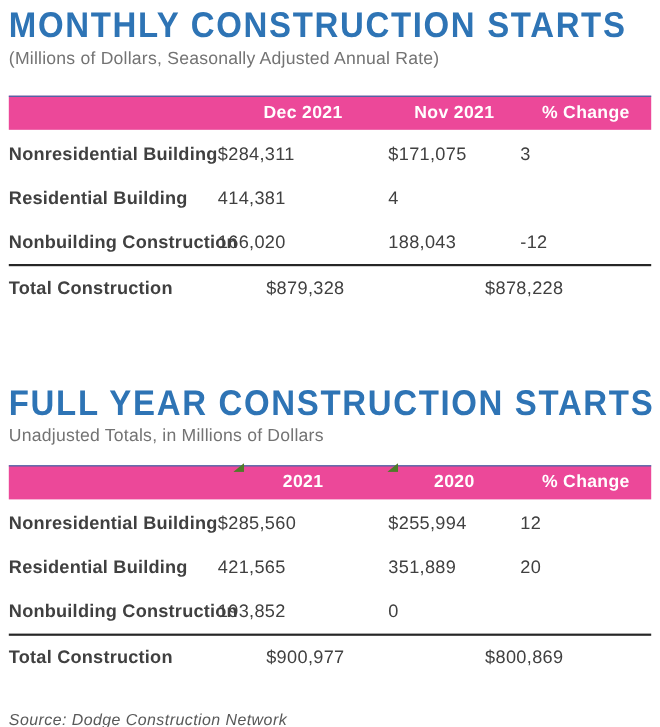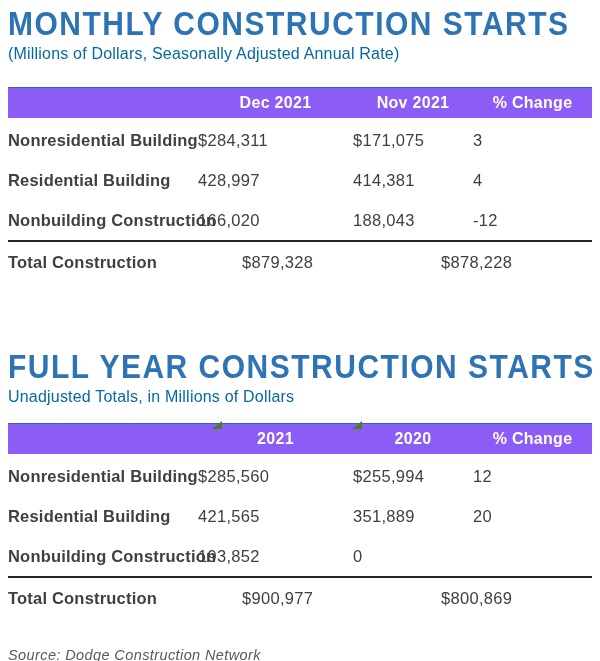--- a/index.html
+++ b/index.html
@@ -19,34 +19,34 @@
     font-weight: bold;
     letter-spacing: 1.5px;
     line-height: 1.0;
     white-space: nowrap;
     transform: scaleY(1.08);
     transform-origin: left top;
   }
   .subtitle {
     margin-top: 7px;
     font-size: 16px;
-    color: #0369a1;
+    color: #737373;
     letter-spacing: 0.2px;
     font-weight: 500;
   }
   .tbl { width: 584px; }
   .tbl-1 { margin-top: 24px; }
   .tbl-2 { margin-top: 17px; }
   .thead {
     position: relative;
     display: grid;
     grid-template-columns: 190px 155px 120px 119px;
     align-items: center;
     height: 30px;
-    background: #8b5cf6;
+    background: #ec4899;
     border-top: 1px solid #2a6aa8;
     color: #ffffff;
     font-weight: bold;
     font-size: 16px;
     letter-spacing: 0.3px;
   }
   .thead .c { text-align: center; }
   .rows { padding-top: 2px; }
   .trow {
     display: grid;
@@ -97,21 +97,20 @@
 
       <div class="rows">
         <div class="trow">
           <div class="lbl">Nonresidential Building</div>
           <div class="v">$284,311</div>
           <div class="v">$171,075</div>
           <div class="v">3</div>
         </div>
         <div class="trow">
           <div class="lbl">Residential Building</div>
-          <div class="v">428,997</div>
           <div class="v">414,381</div>
           <div class="v">4</div>
         </div>
         <div class="trow">
           <div class="lbl">Nonbuilding Construction</div>
           <div class="v">166,020</div>
           <div class="v">188,043</div>
           <div class="v">-12</div>
         </div>
         <div class="trow total-row">

